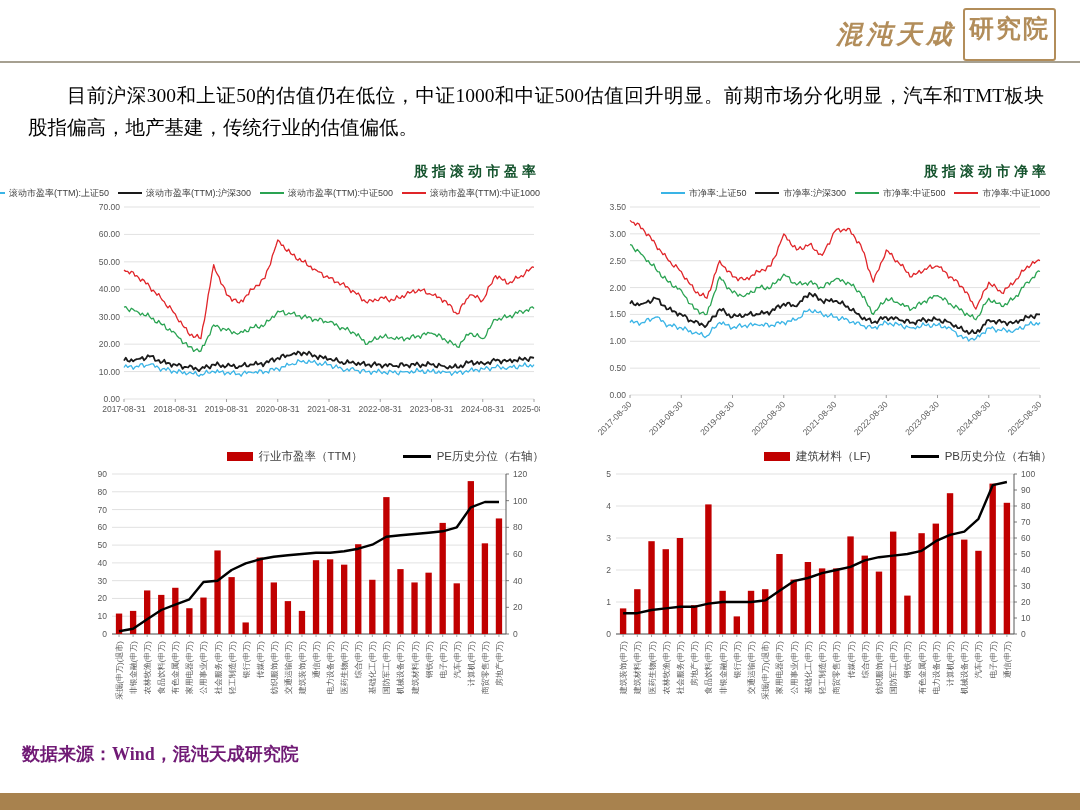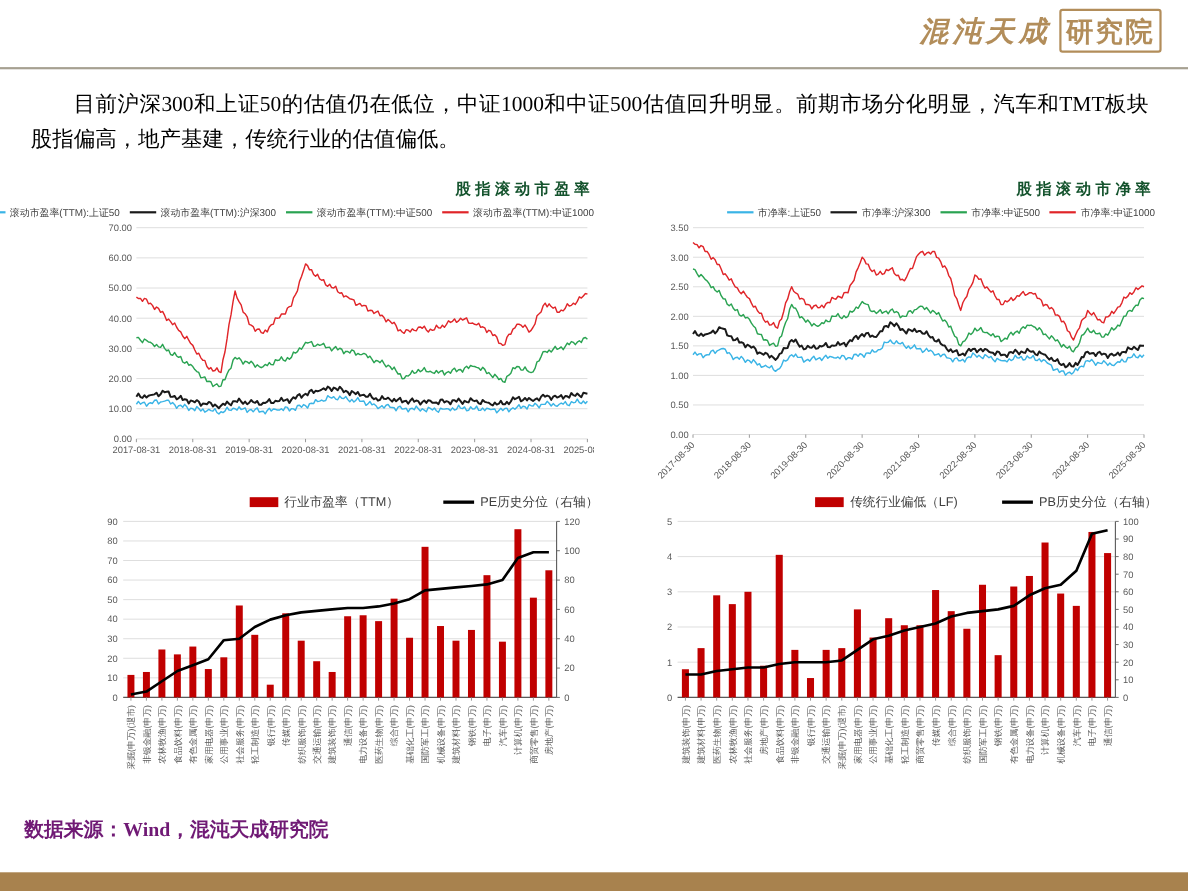--- a/index.html
+++ b/index.html
@@ -8,21 +8,21 @@
     position:relative; width:1080px; height:810px; background:#ffffff;
     overflow:hidden; font-family:"Liberation Sans", sans-serif; margin:0 auto;
   }
   .page-title {
     position:absolute; left:22px; top:12px; font-family:"Liberation Serif", serif;
     font-weight:bold; font-size:27px; color:#1a1a1a; letter-spacing:1px;
   }
   .logo { position:absolute; right:24px; top:8px; display:flex; align-items:center; gap:7px; color:#b28d5a; }
   .logo-main { font-family:"Liberation Serif", serif; font-size:26px; font-weight:600; letter-spacing:4px;font-style:italic; }
   .logo-box { font-family:"Liberation Serif", serif; font-size:25px; font-weight:600; letter-spacing:2px;
-    border:2px solid #b28d5a; padding:2px 4px 1px 4px; border-radius:3px; }
+    border:2px solid #b28d5a; padding:2px 4px 14px 4px; border-radius:3px; }
   .divider { position:absolute; left:0; top:61px; width:1080px; height:2px; background:#a6a091; }
   .intro {
     position:absolute; left:28px; top:80px; width:1016px;
     font-family:"Liberation Serif", serif; font-size:19.5px; line-height:1.62;
     color:#000; text-indent:2em; text-align:justify;
   }
   .chart { position:absolute; }
   .ctitle {
     text-align:right; font-family:"Liberation Serif", serif; font-size:14px;
     color:#14532d; letter-spacing:4px; height:22px; font-weight:600;
@@ -316,21 +316,21 @@
         <line x1="416.9642857142857" y1="168" x2="416.9642857142857" y2="171" stroke="#8c8c8c" stroke-width="0.8"></line>
         <text x="419.9642857142857" y="175" font-size="8" fill="#595959" text-anchor="end" transform="rotate(-90 419.9642857142857 175)">房地产(申万)</text>
         <polyline points="37.0,165.3 51.1,162.7 65.2,153.3 79.3,144.0 93.3,138.7 107.4,133.3 121.5,116.0 135.5,114.7 149.6,104.0 163.7,97.3 177.8,93.3 191.8,90.7 205.9,89.3 220.0,88.0 234.0,86.7 248.1,86.7 262.2,85.3 276.3,82.7 290.3,78.7 304.4,70.7 318.5,69.3 332.5,68.0 346.6,66.7 360.7,65.3 374.8,61.3 388.8,41.3 402.9,36.0 417.0,36.0" fill="none" stroke="#000000" stroke-width="2.4" stroke-linejoin="round"></polyline>
       </svg>
   </div>
 
   <div class="chart" style="left:590px; top:446px; width:462px;">
     <div class="legend lg-b">
         <span class="item">
           <span class="sw-rect" style="background: rgb(192, 0, 0);"></span>
-          <span>传统行业偏低（LF)</span>
+          <span>建筑材料（LF)</span>
         </span>
         <span class="item">
           <span class="sw-thick" style="background: rgb(0, 0, 0);"></span>
           <span>PB历史分位（右轴）</span>
         </span>
       </div>
     <svg width="462" height="274">
         <line x1="26" y1="168" x2="424" y2="168" stroke="#d9d9d9" stroke-width="0.8"></line>
         <text x="21" y="171" font-size="8.5" fill="#595959" text-anchor="end">0</text>
         <line x1="26" y1="136" x2="424" y2="136" stroke="#d9d9d9" stroke-width="0.8"></line>

